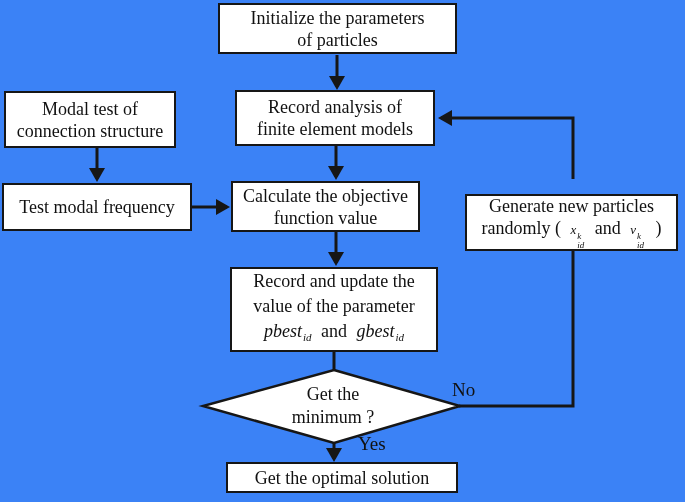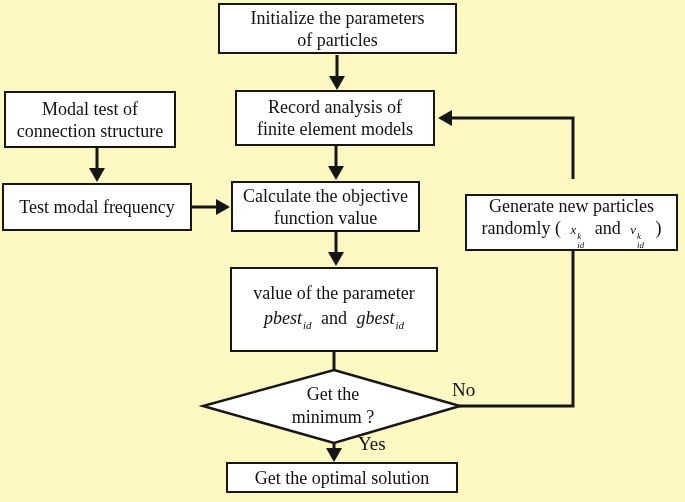--- a/index.html
+++ b/index.html
@@ -1,17 +1,17 @@
 <!DOCTYPE html>
 <html><head>
 <meta charset="utf-8">
 <style>
   html,body { margin:0; padding:0; background:#ffffff; }
   .stage {
-    position:relative; width:685px; height:502px; background:#fef9c3;
+    position:relative; width:685px; height:502px; background:#3b82f6;
     font-family:"Liberation Serif", serif; color:#111111; overflow:hidden;
   }
   .stage svg { position:absolute; left:0; top:0; z-index:0; }
   .node {
     position:absolute; box-sizing:border-box; background:#ffffff;
     border:2px solid #161616; display:flex; flex-direction:column;
     align-items:center; justify-content:center; text-align:center;
     font-size:18px; line-height:22px; z-index:2;
   }
   .node .line { display:block; white-space:nowrap; }
@@ -97,20 +97,21 @@
       <span class="gap">and</span>
       <span class="smallvar" style="margin-left:0;">v</span><span class="supsub">
           <span>k</span>
           <span>id</span>
         </span>
       <span class="gap-l">)</span>
     </span>
   </div>
 
   <div class="node rec" style="left:230px; top:267px; width:208px; height:85px;">
+    <span class="line">Record and update the</span>
     <span class="line">value of the parameter</span>
     <span class="line mathline">
       <span class="ital">pbest</span><sub class="subsc">id</sub>
       <span class="gap">and</span>
       <span class="ital">gbest</span><sub class="subsc">id</sub>
     </span>
   </div>
 
   <div class="diamond-text" style="left:252px; top:378px; width:162px; height:56px;">
     <span>Get the</span>

